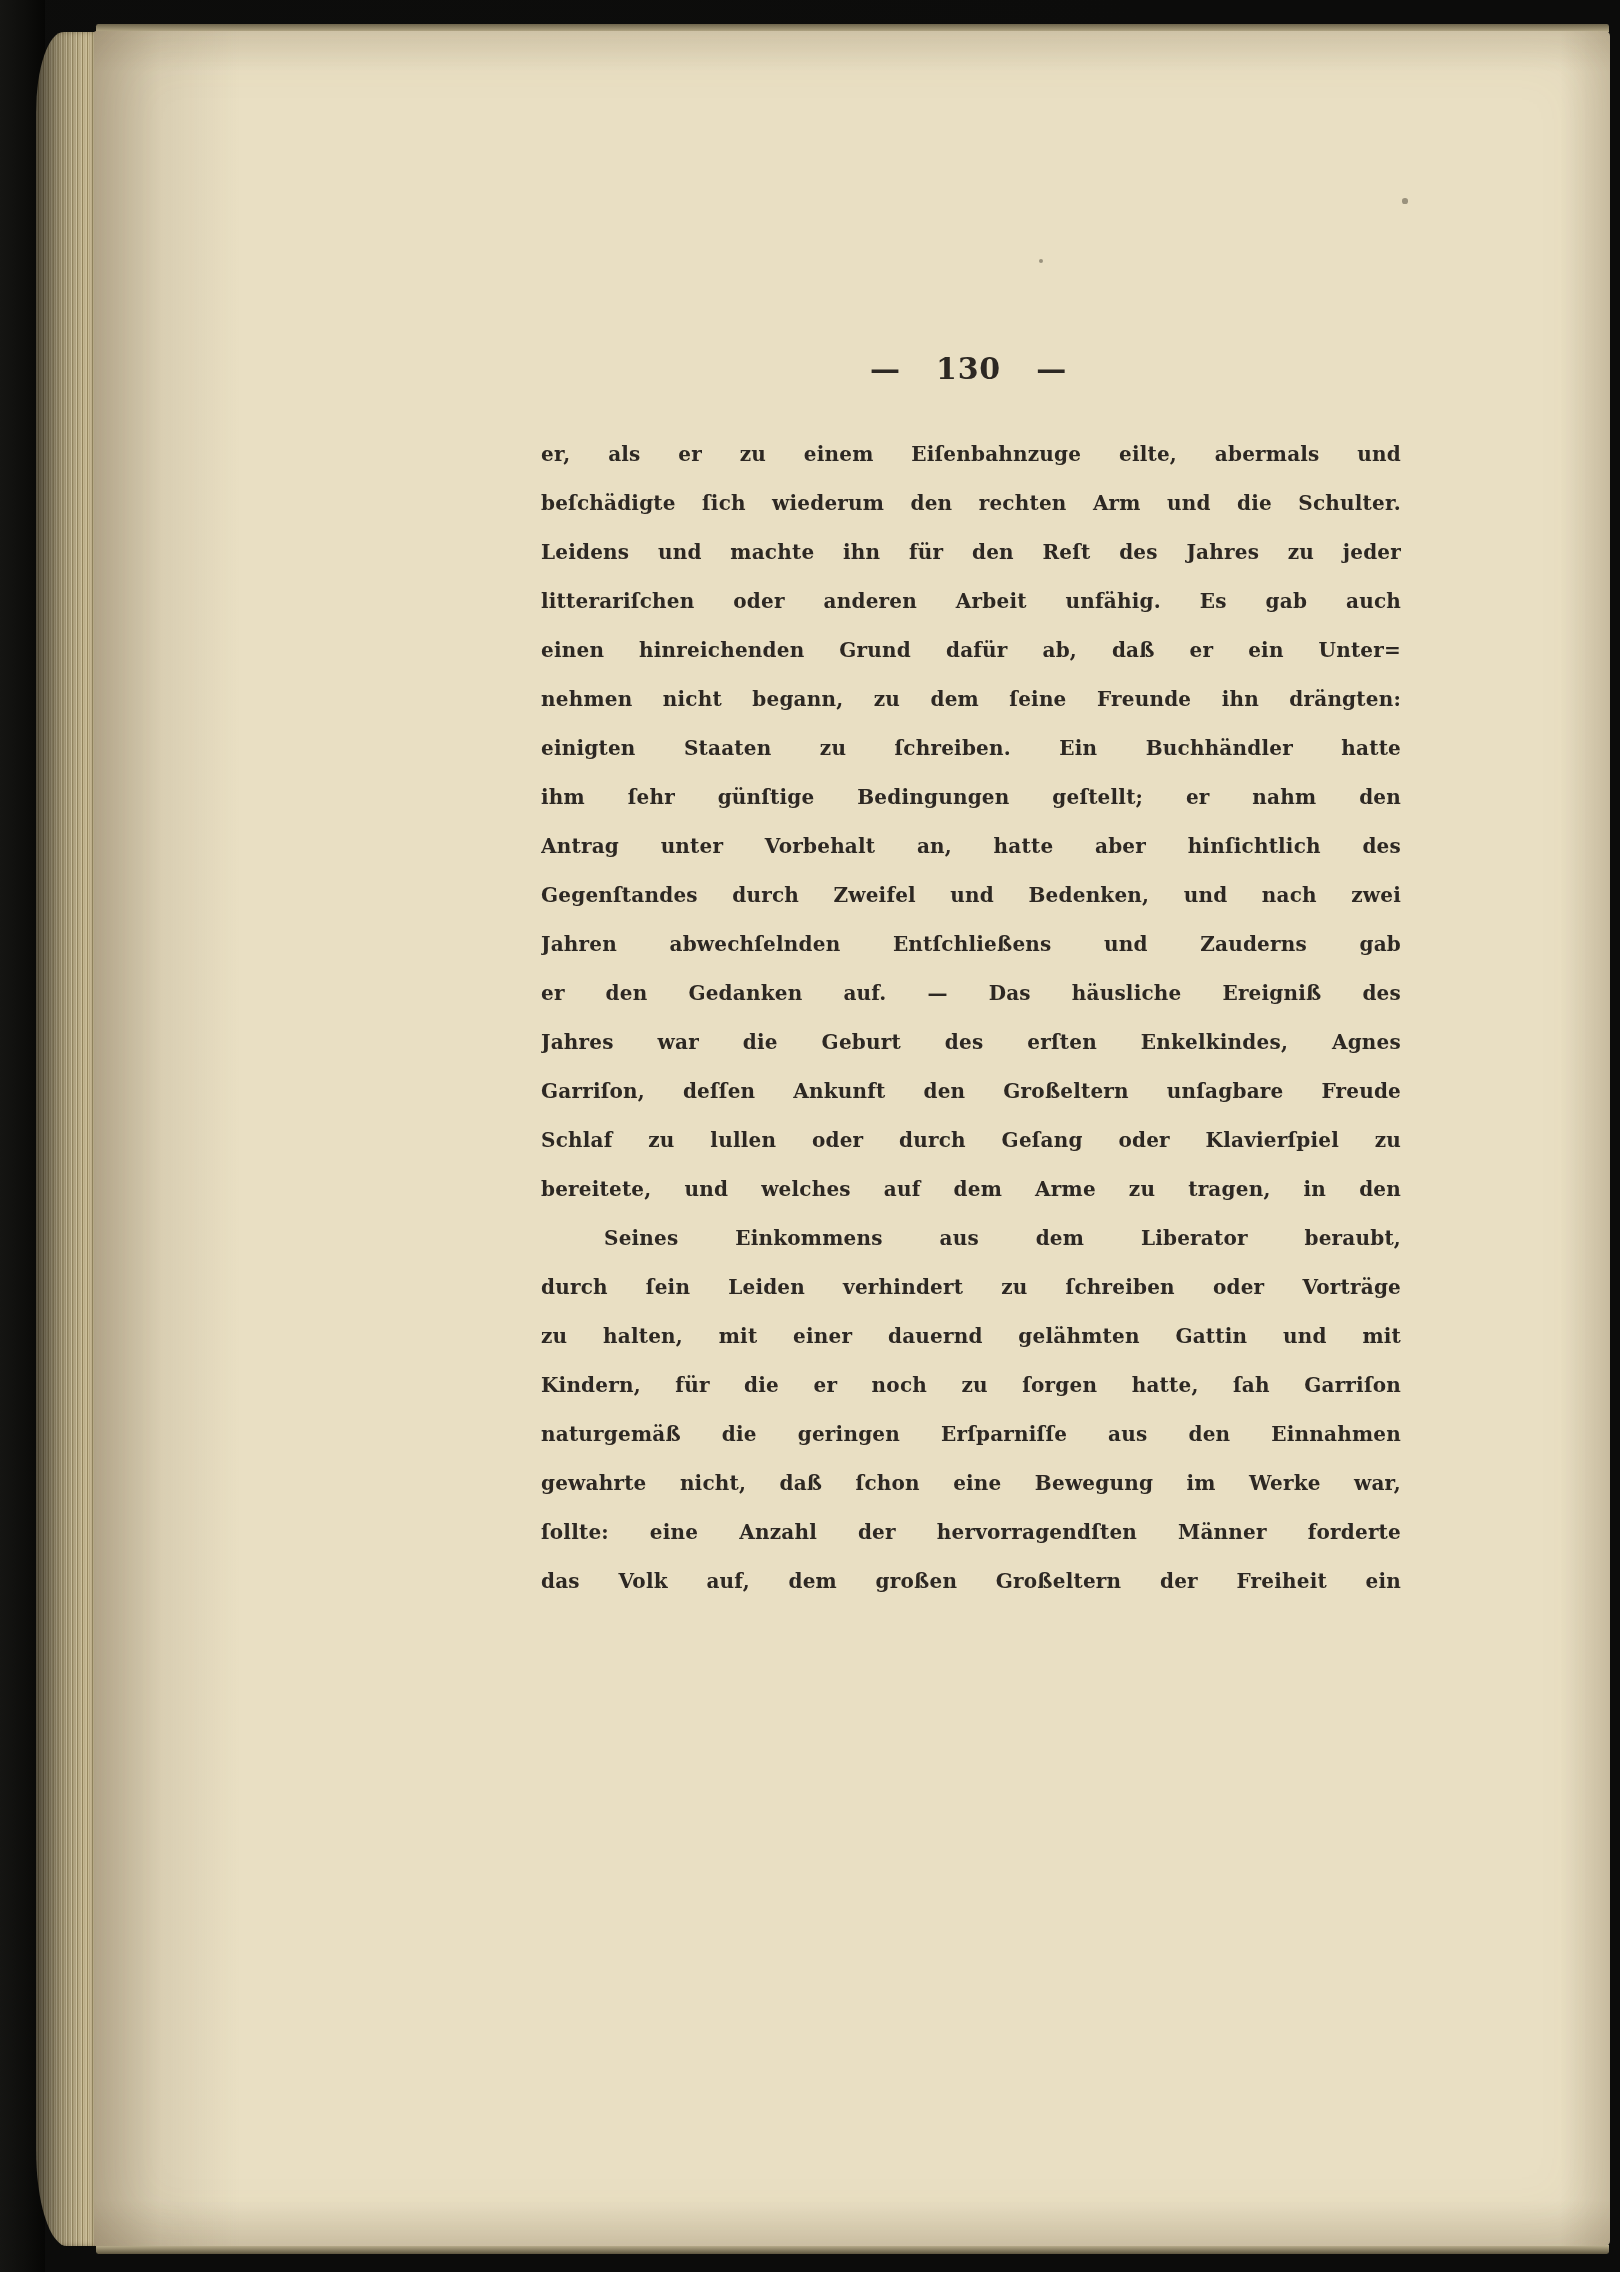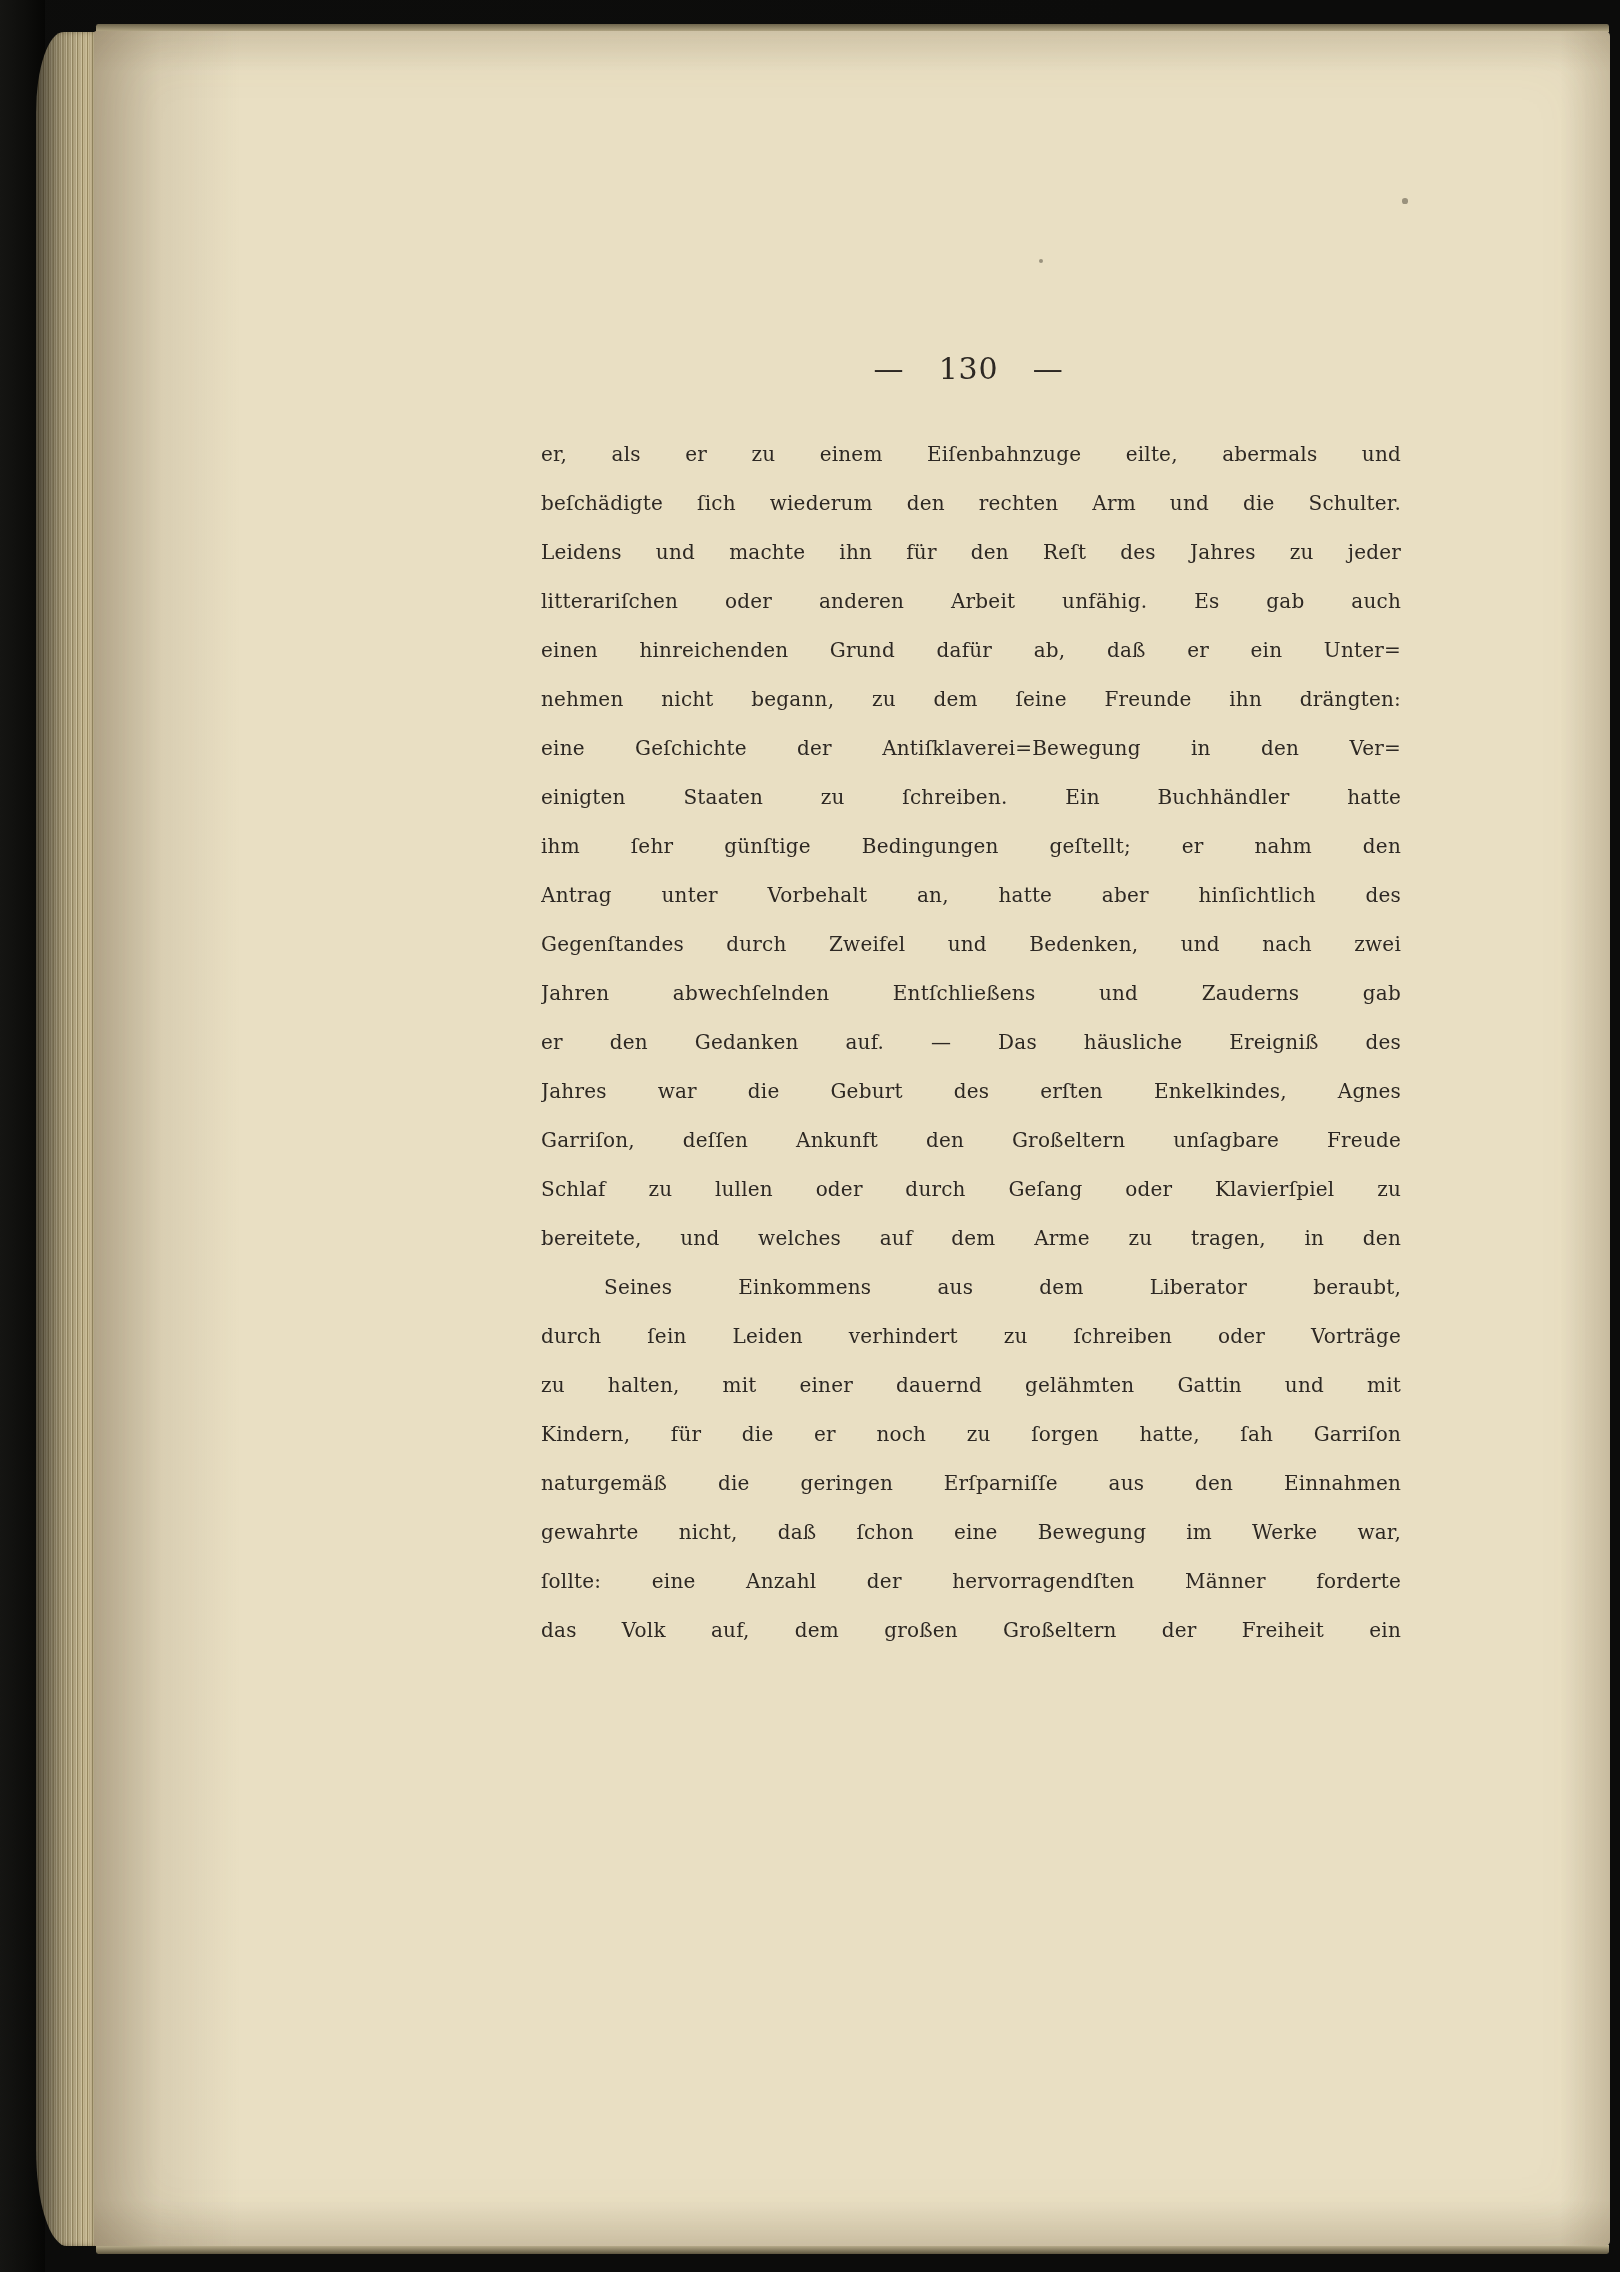--- a/index.html
+++ b/index.html
@@ -1,20 +1,20 @@
 <!DOCTYPE html>
 <html style="--paper: #e9dfc3; --ink: #2d2823; --cover: #0c0c0b;font-size:13px"><head>
 <meta charset="utf-8">
 <style>
   :root{
     --paper:#e9dfc3;
     --ink:#2d2823;
     --cover:#0c0c0b;
   }
-  *{ box-sizing:border-box; }
+  *{ box-sizing:border-box;font-weight:bold; }
   html,body{ margin:0; padding:0; }
   body{
     width:1620px; height:2273px;
     position:relative;
     overflow:hidden;
     background:
       radial-gradient(ellipse at 28% 38%, #17171530 0%, transparent 60%),
       var(--cover, #0c0c0b);
     font-family:"DejaVu Serif","Liberation Serif",serif;
   }
@@ -110,21 +110,20 @@
 <div class="page-number">— 130 —</div>
 
 <div class="text-block">
     <div class="paragraph">
       <div class="text-line">er, als er zu einem Eiſenbahnzuge eilte, abermals und</div>
       <div class="text-line">beſchädigte ſich wiederum den rechten Arm und die Schulter.</div>
       <div class="text-line">Leidens und machte ihn für den Reſt des Jahres zu jeder</div>
       <div class="text-line">litterariſchen oder anderen Arbeit unfähig. Es gab auch</div>
       <div class="text-line">einen hinreichenden Grund dafür ab, daß er ein Unter=</div>
       <div class="text-line">nehmen nicht begann, zu dem ſeine Freunde ihn drängten:</div>
-      <div class="text-line">eine Geſchichte der Antiſklaverei=Bewegung in den Ver=</div>
       <div class="text-line">einigten Staaten zu ſchreiben. Ein Buchhändler hatte</div>
       <div class="text-line">ihm ſehr günſtige Bedingungen geſtellt; er nahm den</div>
       <div class="text-line">Antrag unter Vorbehalt an, hatte aber hinſichtlich des</div>
       <div class="text-line">Gegenſtandes durch Zweifel und Bedenken, und nach zwei</div>
       <div class="text-line">Jahren abwechſelnden Entſchließens und Zauderns gab</div>
       <div class="text-line">er den Gedanken auf. — Das häusliche Ereigniß des</div>
       <div class="text-line">Jahres war die Geburt des erſten Enkelkindes, Agnes</div>
       <div class="text-line">Garriſon, deſſen Ankunft den Großeltern unſagbare Freude</div>
       <div class="text-line">Schlaf zu lullen oder durch Geſang oder Klavierſpiel zu</div>
       <div class="text-line">bereitete, und welches auf dem Arme zu tragen, in den</div>

